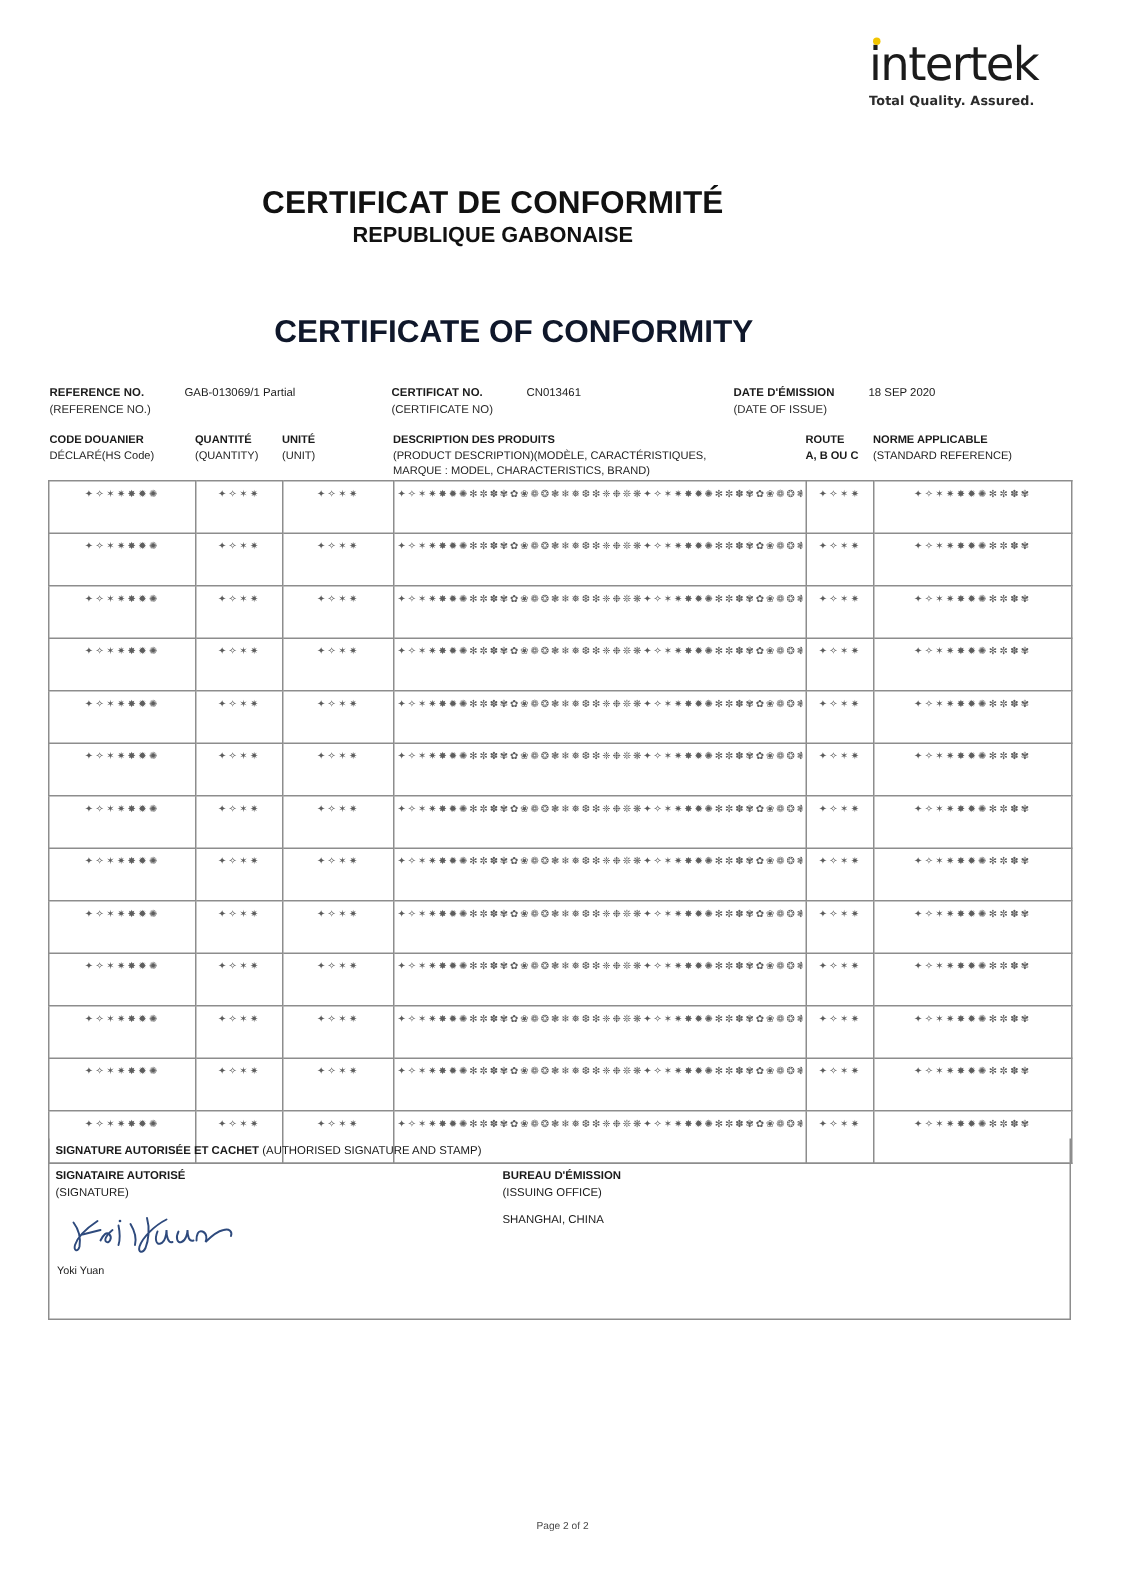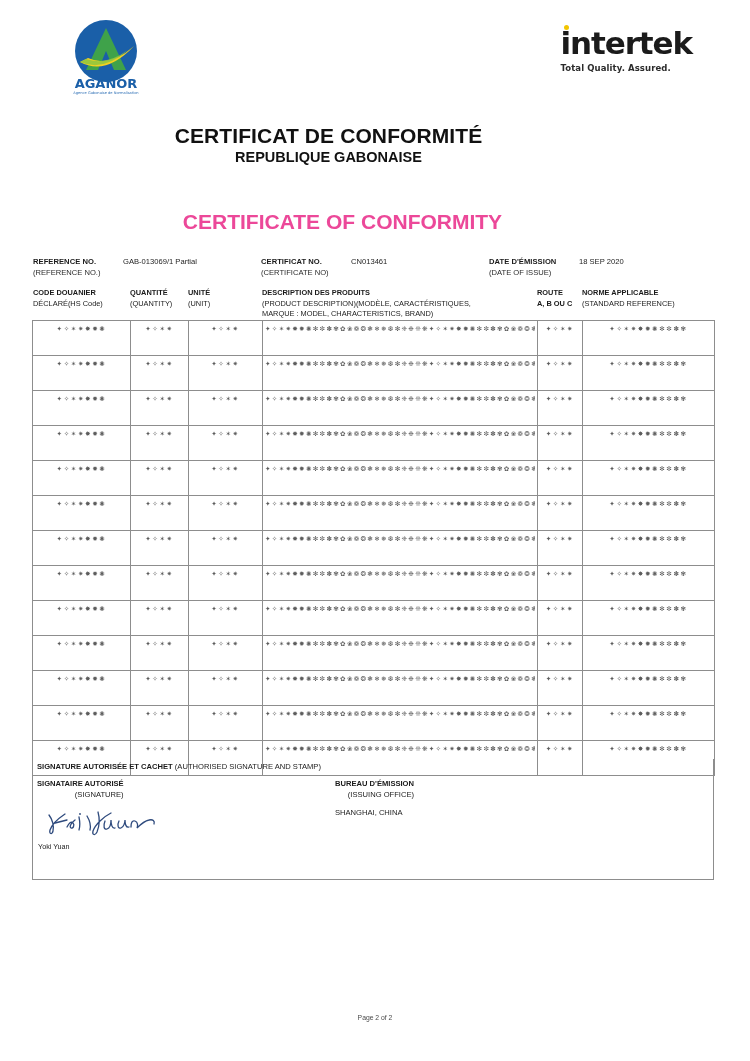--- a/index.html
+++ b/index.html
@@ -34,21 +34,21 @@
 
   .intertek-logo {
     position: absolute;
     right: 58px;
     top: 28px;
     text-align: left;
   }
   .intertek-word {
     font-family: "DejaVu Sans", sans-serif;
     font-size: 31px;
-    font-weight: 700;
+    font-weight: 400;
     letter-spacing: -1.1px;
     color: #1b1b1b;
     line-height: 1;
     position: relative;
     display: inline-block;
     text-align: center;
   }
   .intertek-dot {
     position: absolute;
     width: 5px;
@@ -85,21 +85,21 @@
   .subtitle-fr {
     font-size: 14.5px;
     font-weight: 700;
     color: #111;
     line-height: 1.2;
     margin-top: 1px;
   }
   .title-en {
     font-size: 21px;
     font-weight: 700;
-    color: #ec4899;
+    color: #0f172a;
     line-height: 1.12;
     margin-top: 44px;
     padding-left: 28px;
   }
   .subtitle-en {
     font-size: 14.5px;
     font-weight: 700;
     color: #111;
     line-height: 1.2;
     margin-top: 1px;
@@ -244,21 +244,21 @@
     line-height: 1.42;
   }
   .sig-right {
     position: absolute;
     left: 302px;
     top: 20px;
     font-size: 7.6px;
     line-height: 1.42;
   }
   .sig-left .bold, .sig-right .bold { font-weight: 700; display: block; }
-  .sig-left .paren, .sig-right .paren { display: block; text-align: right; }
+  .sig-left .paren, .sig-right .paren { display: block; }
   .sig-right .office { display: block; margin-top: 7px; }
 
   .signature-img {
     position: absolute;
     left: 10px;
     top: 48px;
     width: 120px;
     height: 34px;
   }
   .sig-name {
@@ -278,30 +278,20 @@
     text-align: center;
     font-size: 6.8px;
     color: #4a4a4a;
   }
 </style>
 </head>
 <body>
 
 <div class="header">
 
-  <div class="aganor-logo">
-    <svg width="96" height="78" viewBox="0 0 96 78" xmlns="http://www.w3.org/2000/svg">
-      <circle cx="48" cy="33" r="31" fill="#1a5fa8"></circle>
-      <path d="M48 10 L28 52 L40 52 L48 33 L56 52 L68 52 Z" fill="#3fa24a"></path>
-      <path d="M22 44 Q48 58 76 28 Q52 50 30 40 Z" fill="#f2d021"></path>
-      <path d="M22 44 Q46 54 70 32 Q48 48 28 41 Z" fill="#8dc63f" opacity="0.85"></path>
-      <text x="48" y="70" font-family="DejaVu Sans, sans-serif" font-size="13" font-weight="700" fill="#1a5fa8" text-anchor="middle">AGANOR</text>
-      <text x="48" y="76" font-family="DejaVu Sans, sans-serif" font-size="3.6" fill="#2d6fb5" text-anchor="middle">Agence Gabonaise de Normalisation</text>
-    </svg>
-  </div>
 
   <div class="intertek-logo">
     <div class="intertek-word">
       <span class="intertek-dot"></span>
       <span>intertek</span>
     </div>
     <div class="intertek-tag">Total Quality. Assured.</div>
   </div>
 </div>
 

